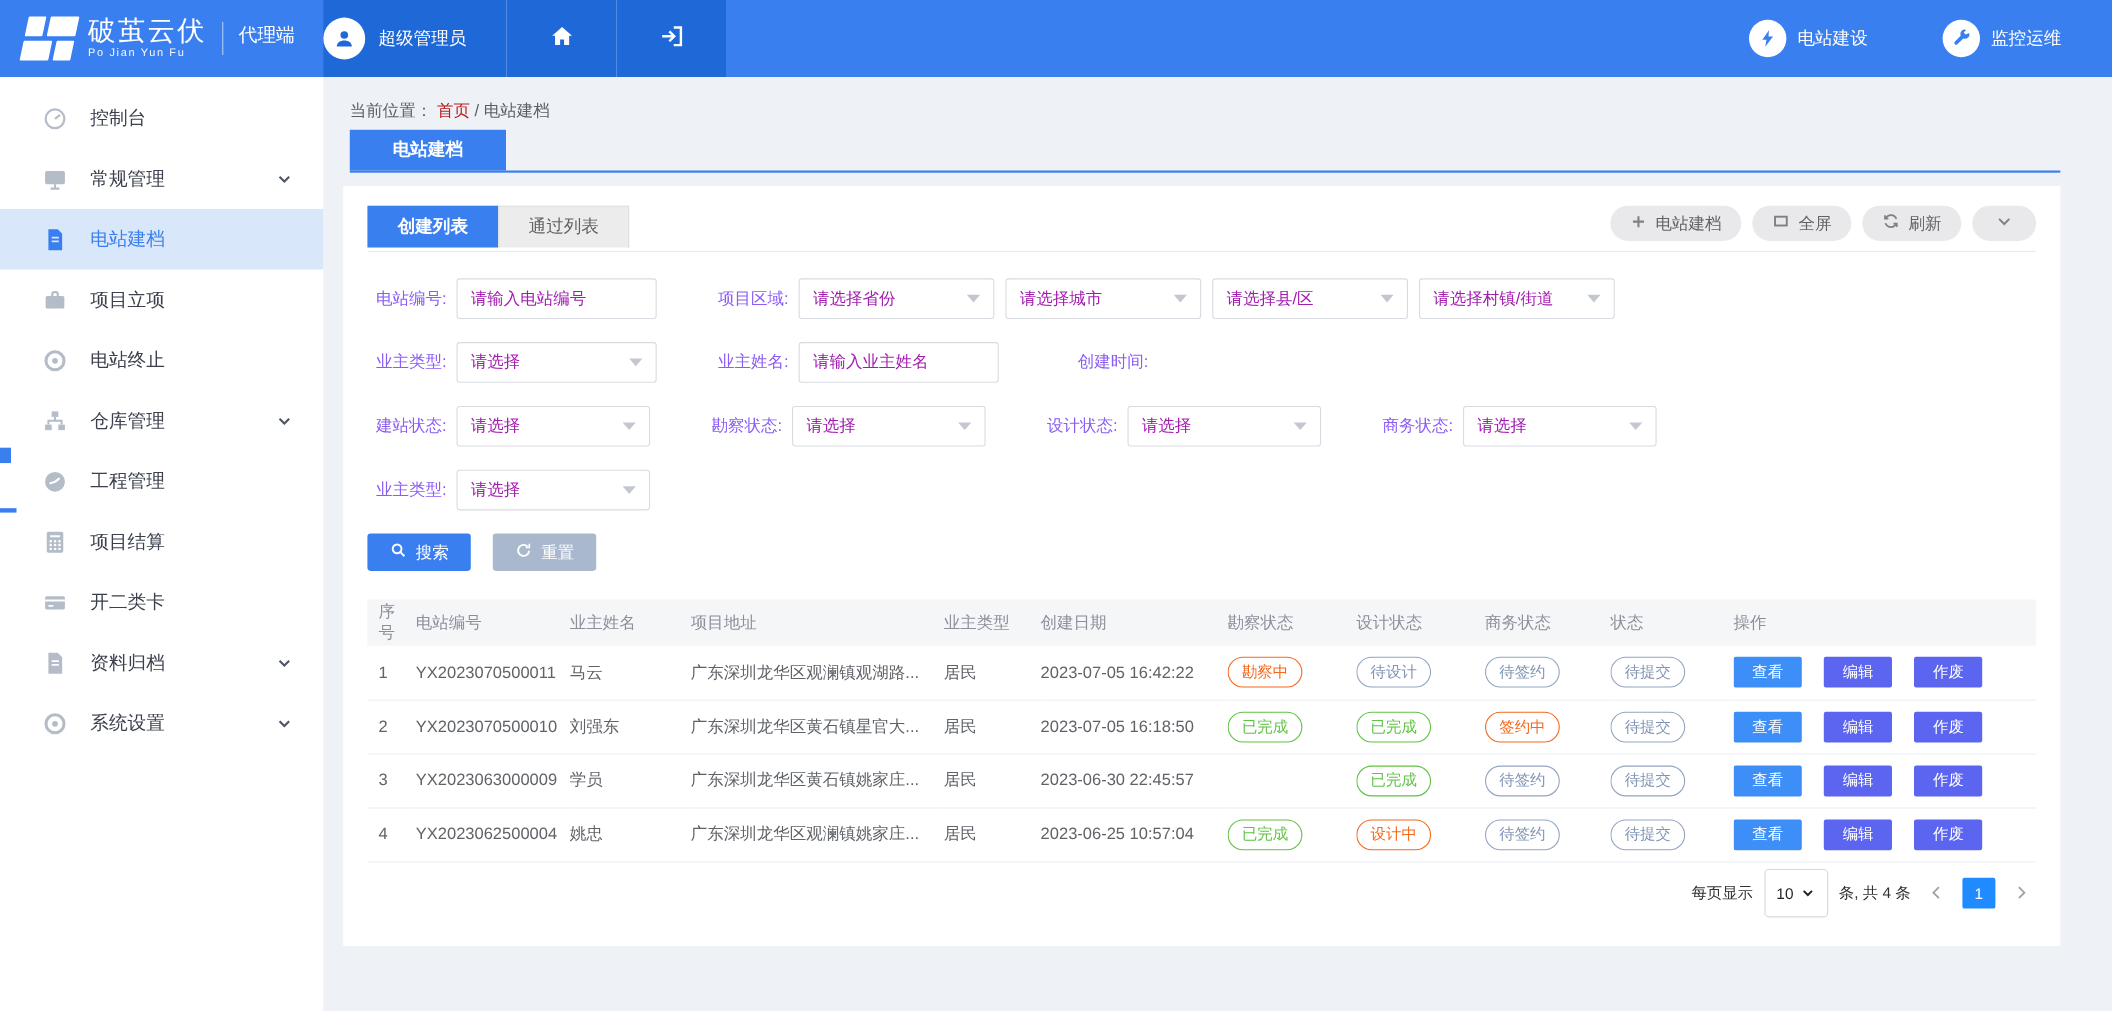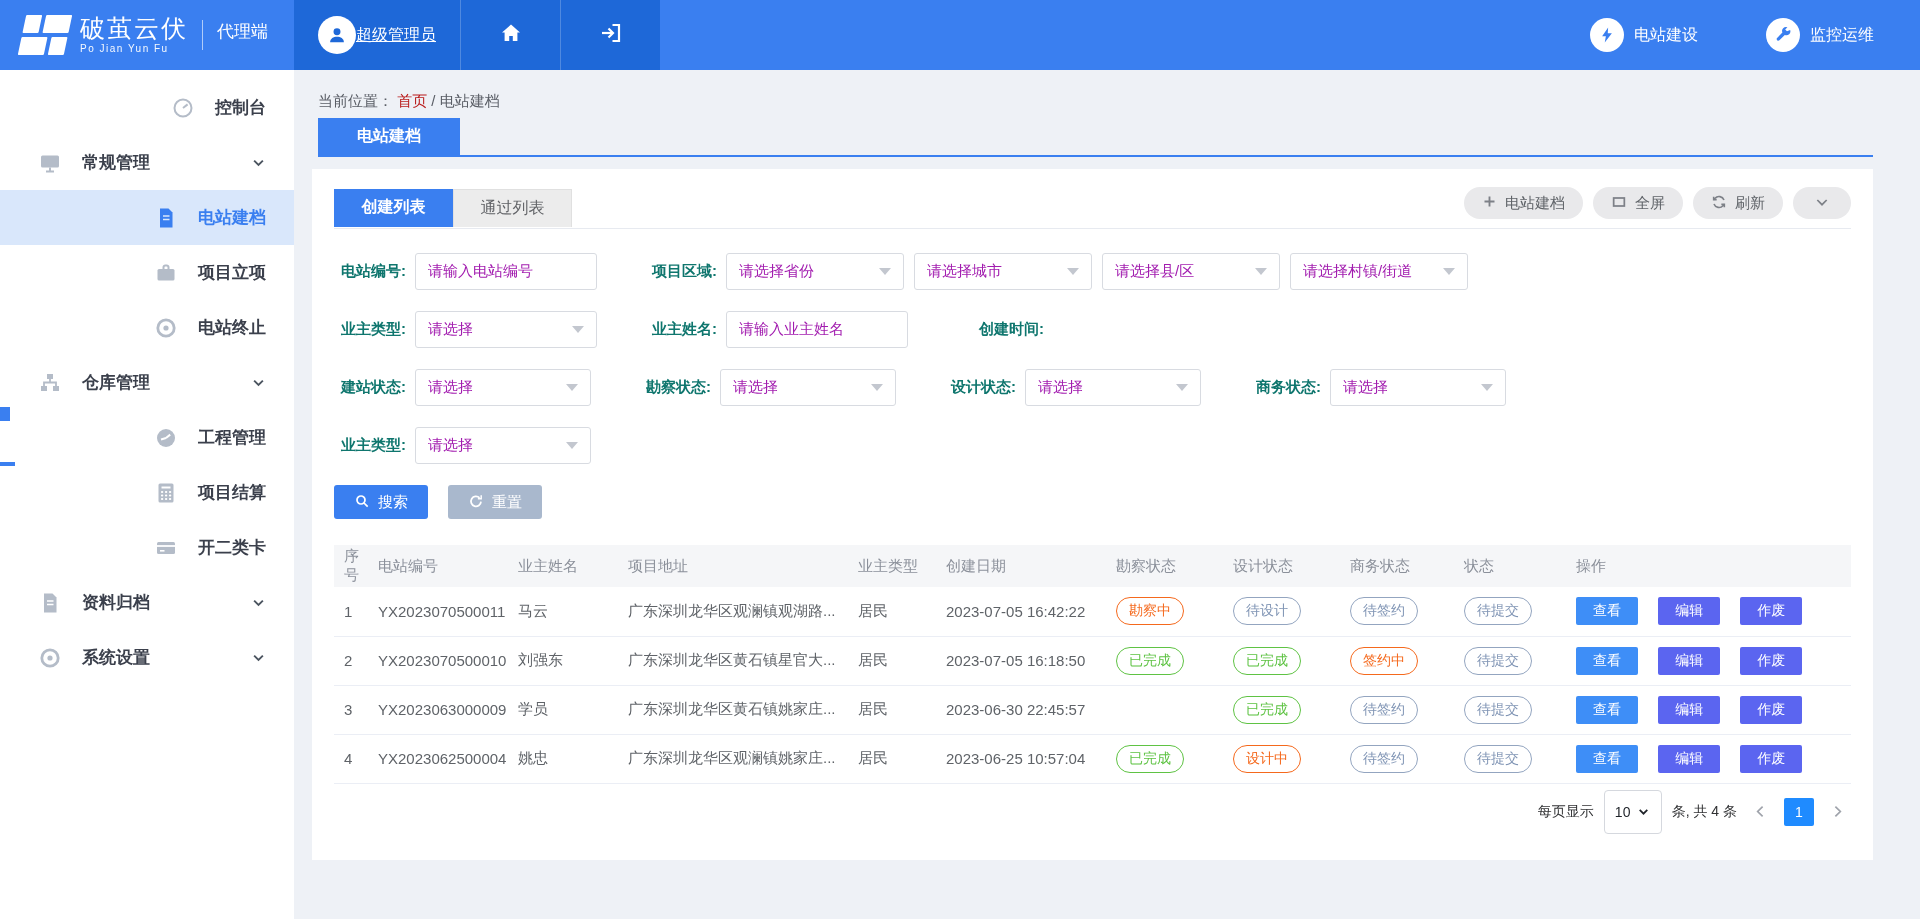--- a/index.html
+++ b/index.html
@@ -13,59 +13,59 @@
   .logo-mark { width:46px; height:40px; display:flex; flex-direction:column; gap:4px; transform:skewX(-12deg); flex:none; }
   .logo-mark .lrow { display:flex; gap:4px; flex:1; }
   .logo-mark .blk { background:#fff; border-radius:1px; }
   .b-sm { width:34%; } .b-lg { flex:1; }
   .logo-text { line-height:1.05; }
   .logo-title { font-size:25px; font-weight:normal; letter-spacing:2px; }
   .logo-sub { font-size:10px; letter-spacing:1.5px; margin-top:3px; opacity:.95; }
   .logo-divider { width:1px; height:30px; background:rgba(255,255,255,.6); margin:0 2px 0 2px; }
   .portal { font-size:17px; padding-bottom:8px; align-self:center; }
   .header-dark { display:flex; background:#1e68d8; }
-  .user-chip { width:166px; display:flex; align-items:center; justify-content:center; font-size:16px;text-decoration:underline; }
+  .user-chip { width:166px; display:flex; align-items:center; gap:12px; font-size:16px; }
   .avatar-circ { width:38px; height:38px; border-radius:50%; background:#fff; color:#1e68d8; display:flex; align-items:center; justify-content:center; }
   .hseg { width:100px; display:flex; align-items:center; justify-content:center; border-left:1px solid rgba(255,255,255,.22); cursor:pointer; }
   .header-right { margin-left:auto; display:flex; align-items:center; gap:68px; padding-right:46px; }
   .hnav { display:flex; align-items:center; gap:10px; font-size:16px; cursor:pointer; }
   .hnav .circ { width:34px; height:34px; border-radius:50%; background:#fff; color:#3a7ff0; display:flex; align-items:center; justify-content:center; }
 
   
   .sidebar { position:absolute; top:70px; left:0; bottom:0; width:294px; background:#fff; padding-top:10px; }
-  .side-item { height:55px; display:flex; align-items:center; padding:0 28px 0 38px; gap:20px; font-size:17px; font-weight:bold; color:#3b404c; cursor:pointer;justify-content:flex-end; }
+  .side-item { height:55px; display:flex; align-items:center; padding:0 28px 0 38px; gap:20px; font-size:17px; font-weight:normal; color:#3b404c; cursor:pointer; }
   .side-item .sicon { width:24px; height:24px; color:#b4bcc8; display:flex; flex:none; }
   .side-item.active { background:#d9e7fb; color:#3a7ff0; }
   .side-item.active .sicon { color:#3a7ff0; }
   .schev { margin-left:auto; color:#4c5560; display:flex; }
   .scroll-mark1 { position:absolute; left:0; top:337px; width:10px; height:14px; background:#3a7ff0; }
   .scroll-mark2 { position:absolute; left:0; top:392px; width:15px; height:4px; background:#3a7ff0; }
 
   
   .content { margin-left:294px; height:849px; }
   .breadcrumb { padding:22px 0 0 24px; font-size:15px; color:#5a5e66; line-height:18px; }
   .breadcrumb a { color:#b91c1c; text-decoration:none; cursor:pointer; }
   .page-tabbar { margin:8px 47px 0 24px; border-bottom:2px solid #3a7ff0; display:flex; }
   .page-tab { width:142px; height:37px; background:#3a7ff0; color:#fff; font-size:16px; font-weight:bold; display:flex; align-items:center; justify-content:center; cursor:pointer; }
 
   .card { margin:12px 47px 0 18px; background:#fff; padding:18px 22px 26px 22px; min-height:660px; }
-  .card-head { display:flex; justify-content:space-between; align-items:center; border-bottom:1px solid #e7eaf0; }
+  .card-head { display:flex; justify-content:space-between; align-items:flex-start; border-bottom:1px solid #e7eaf0; }
   .inner-tabs { display:flex; }
   .itab { width:119px; height:38px; display:flex; align-items:center; justify-content:center; font-size:16px; cursor:pointer; }
   .itab.on { background:#3a7ff0; color:#fff; font-weight:bold; }
   .itab.off { background:#ececec; color:#606266; border:1px solid #e0e0e0; border-bottom:none; }
   .toolbar { display:flex; align-items:center; gap:10px; padding-bottom:9px; }
   .pill { height:32px; border:none; border-radius:16px; background:#e9e9eb; color:#5f6368; font-size:15px; display:flex; align-items:center; gap:8px; padding:0 18px; cursor:pointer; font-family:inherit; }
   .pill svg { color:#7d8087; }
   .pill.sm { width:58px; justify-content:center; padding:0; }
 
   
   .filters { padding-top:24px; }
   .frow { display:flex; align-items:center; height:37px; margin-bottom:21px; }
-  .flabel { width:72px; text-align:right; font-size:15px; font-weight:bold; color:#0f766e; margin-right:9px; white-space:nowrap; flex:none; }
+  .flabel { width:72px; text-align:right; font-size:15px; font-weight:normal; color:#8b5cf6; margin-right:9px; white-space:nowrap; flex:none; }
   .box { height:37px; border:1px solid #d8dbe1; border-radius:3px; background:#fff; display:flex; align-items:center; padding:0 12px; font-size:15px; cursor:pointer; }
   .ph { color:#a21caf; white-space:nowrap; overflow:hidden; }
   .caret { width:0; height:0; border-left:6px solid transparent; border-right:6px solid transparent; border-top:7px solid #c3c7cf; margin-left:auto; flex:none; }
   .w182{width:182px;} .w178{width:178px;} .w176{width:176px;} .w295{width:295px;}
   .ml10{margin-left:10px;} .ml48{margin-left:48px;} .ml64{margin-left:64px;}
   .cal-icon { margin-left:auto; color:#aeb3bb; display:flex; }
   .btnrow { display:flex; margin-top:10px; }
   .btn { height:34px; width:94px; border:none; border-radius:3px; color:#fff; font-size:15px; display:flex; align-items:center; justify-content:center; gap:8px; cursor:pointer; font-family:inherit; }
   .btn-search { background:#3a7ff0; }
   .btn-reset { background:#a9b8cd; margin-left:20px; }

